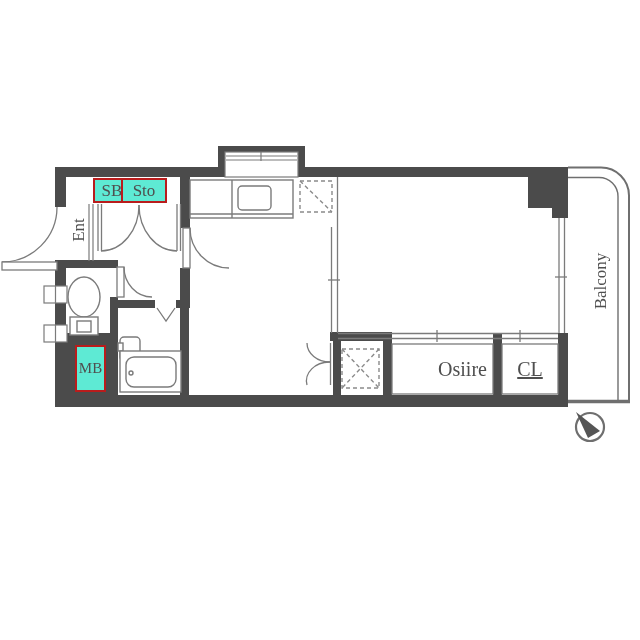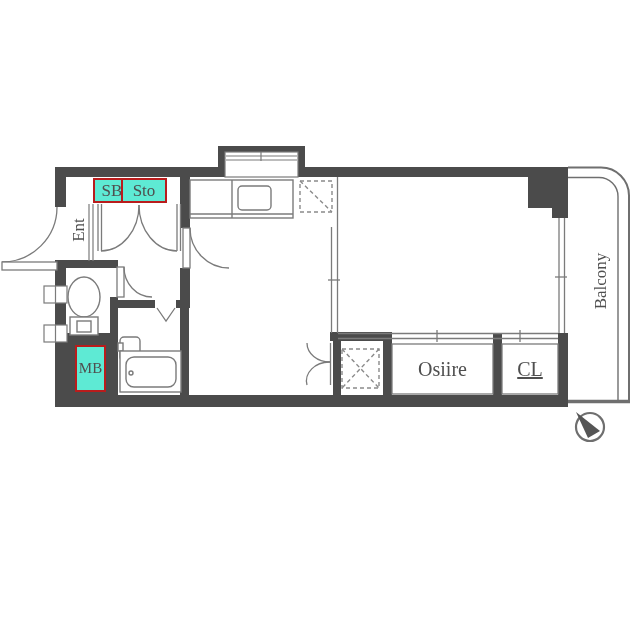--- a/index.html
+++ b/index.html
@@ -198,21 +198,21 @@
   <div class="lbl rot f-sml" style="left:48px;top:219px;width:60px;height:22px;">
     <span>Ent</span>
   </div>
 
   <div class="lbl-box f-xs" style="left:62px;top:345px;width:31px;height:47px;border-width:2.5px;margin-left:13px;">
     <span>MB</span>
   </div>
 
 
 
-  <div class="lbl f-mid" style="left:392px;top:357px;width:101px;height:24px;">
+  <div class="lbl f-mid" style="left:412px;top:357px;width:101px;height:24px;">
     <span>Osiire</span>
   </div>
 
   <div class="lbl f-mid" style="left:502px;top:357px;width:56px;height:24px;text-decoration:underline;">
     <span>CL</span>
   </div>
 
   <div class="lbl rot f-sml" style="left:550px;top:269px;width:100px;height:24px;">
     <span>Balcony</span>
   </div>

